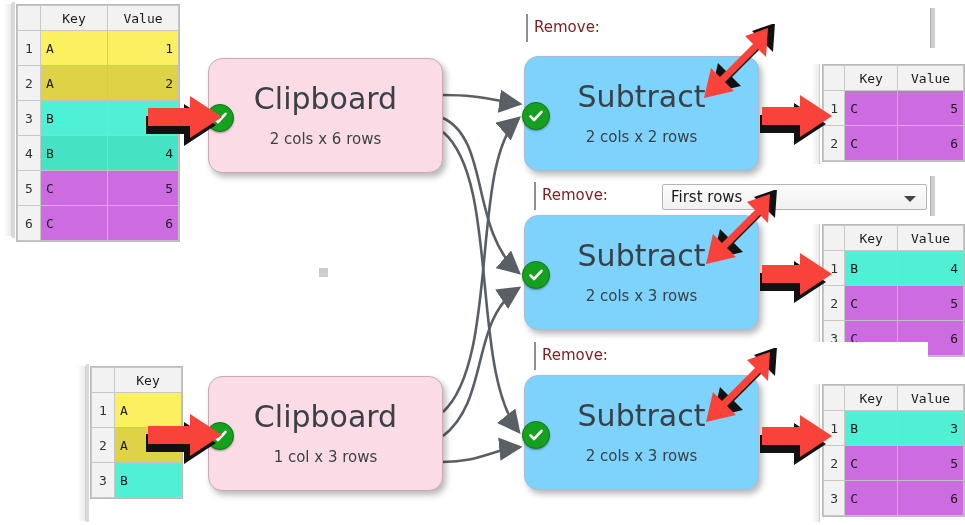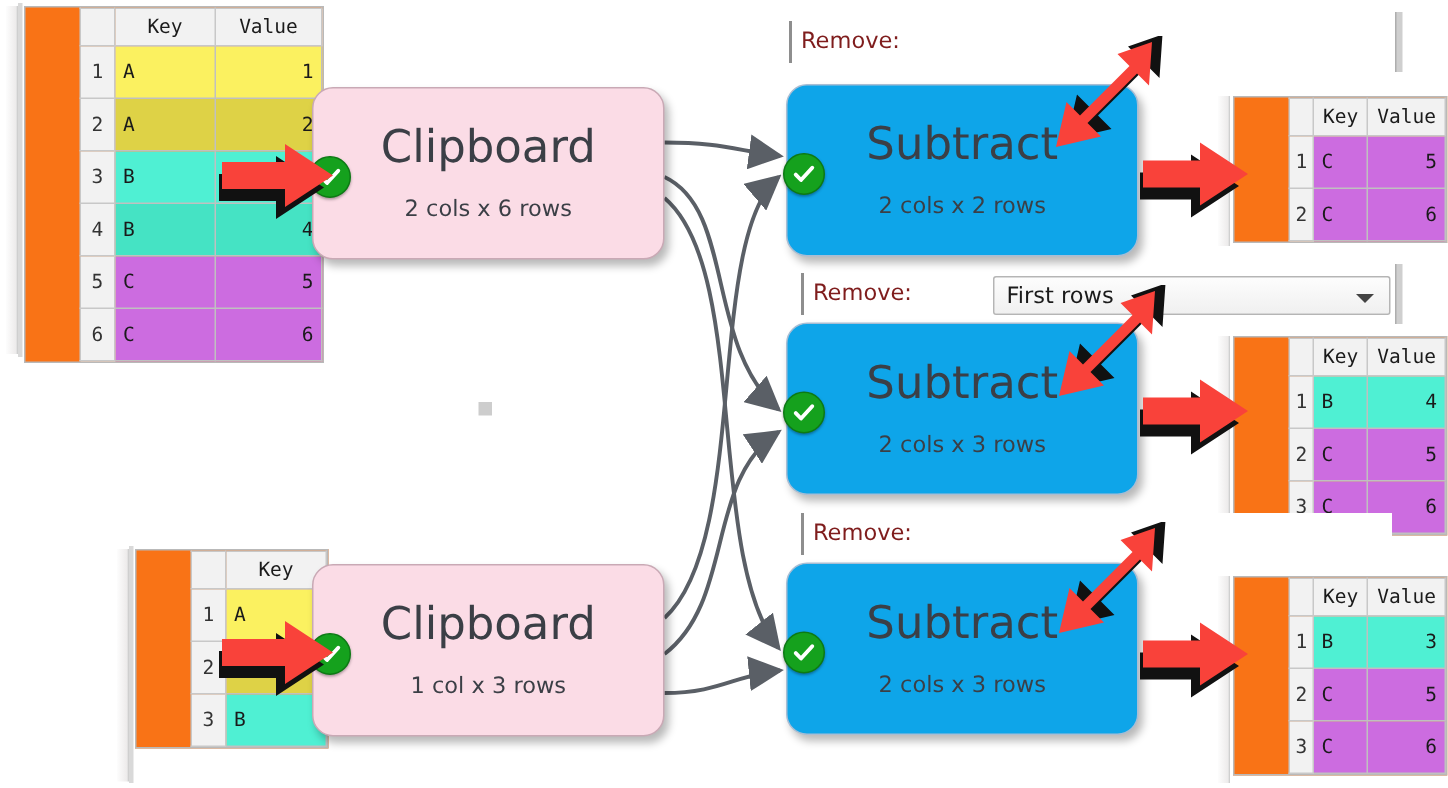--- a/index.html
+++ b/index.html
@@ -6,21 +6,21 @@
   body{
     width:965px;height:525px;
     background:#ffffff;
     font-family:"Liberation Sans",sans-serif;
     overflow:hidden;
     position:relative;
   }
   .canvas{position:absolute;left:0;top:0;width:965px;height:525px;background:#fff;}
 
   
-  .sheet{position:absolute;background:#f97316;border:1px solid #b9b9b9;box-sizing:border-box;padding-left:36px;}
+  .sheet{position:absolute;background:#000000;border:1px solid #b9b9b9;box-sizing:border-box;}
   .sheet table{border-collapse:collapse;font-family:"DejaVu Sans Mono",monospace;font-size:13px;color:#1a1a1a;}
   .sheet th{
     background:#f2f2f2;border:1px solid #c8c8c8;font-weight:normal;
     font-family:"DejaVu Sans Mono",monospace;font-size:13px;color:#1b1b1b;
     height:24px;padding:0 4px;text-align:center;
   }
   .sheet td{border:1px solid #c0c0c0;height:34px;padding:0 5px;font-size:13px;}
   .sheet td.rowhdr{
     background:#f2f2f2;color:#333;text-align:center;width:14px;padding:0 3px;
     border:1px solid #c8c8c8;
@@ -34,21 +34,21 @@
   .edgestrip2{position:absolute;width:3px;background:#d9d9d9;}
 
   
   .node{
     position:absolute;border-radius:14px;box-sizing:border-box;
     border:1px solid #9aa0a6;
     box-shadow:3px 4px 6px rgba(0,0,0,.28);
     display:flex;flex-direction:column;align-items:center;justify-content:center;
   }
   .node.clip{background:#fbdce6;border-color:#c9a9b5;}
-  .node.sub{background:#0ea5e9;border-color:#a8bdd4;}
+  .node.sub{background:#7dd3fc;border-color:#a8bdd4;}
   .node .title{font-size:30px;color:#3b3f46;line-height:1;margin-bottom:16px;font-family:"DejaVu Sans",sans-serif;}
   .node .sub-label{font-size:15px;color:#3b3f46;font-family:"DejaVu Sans",sans-serif;}
 
   .check{
     position:absolute;width:26px;height:26px;border-radius:50%;
     background:#15a11d;border:1px solid #0d7a14;
     box-shadow:0 1px 2px rgba(0,0,0,.35);
     display:flex;align-items:center;justify-content:center;
   }
   .check svg{display:block;}

